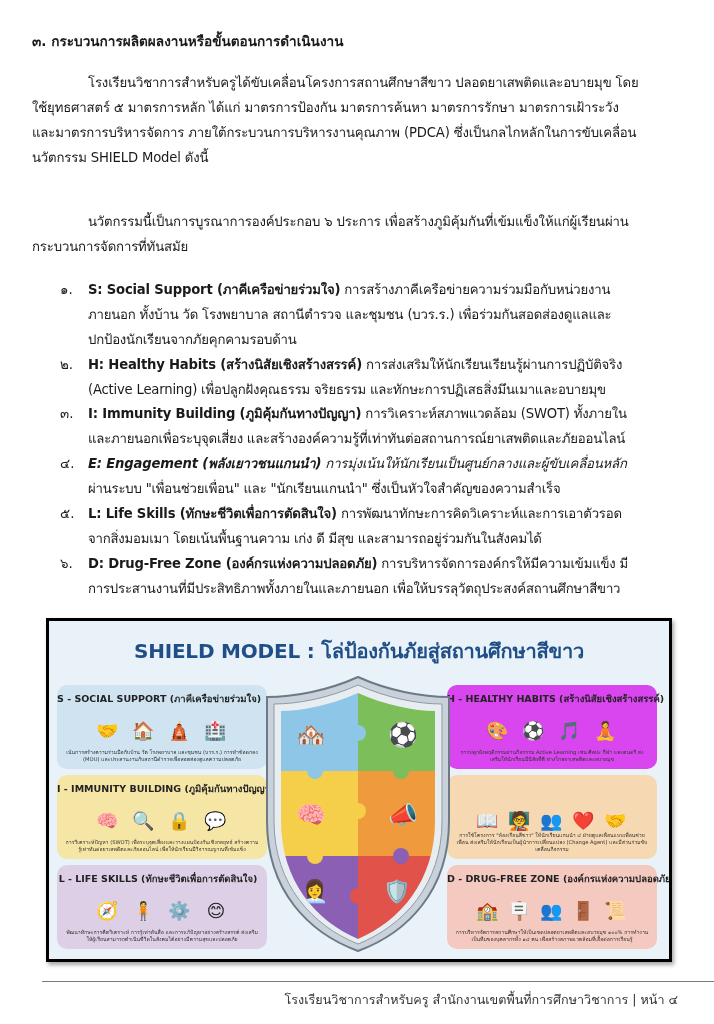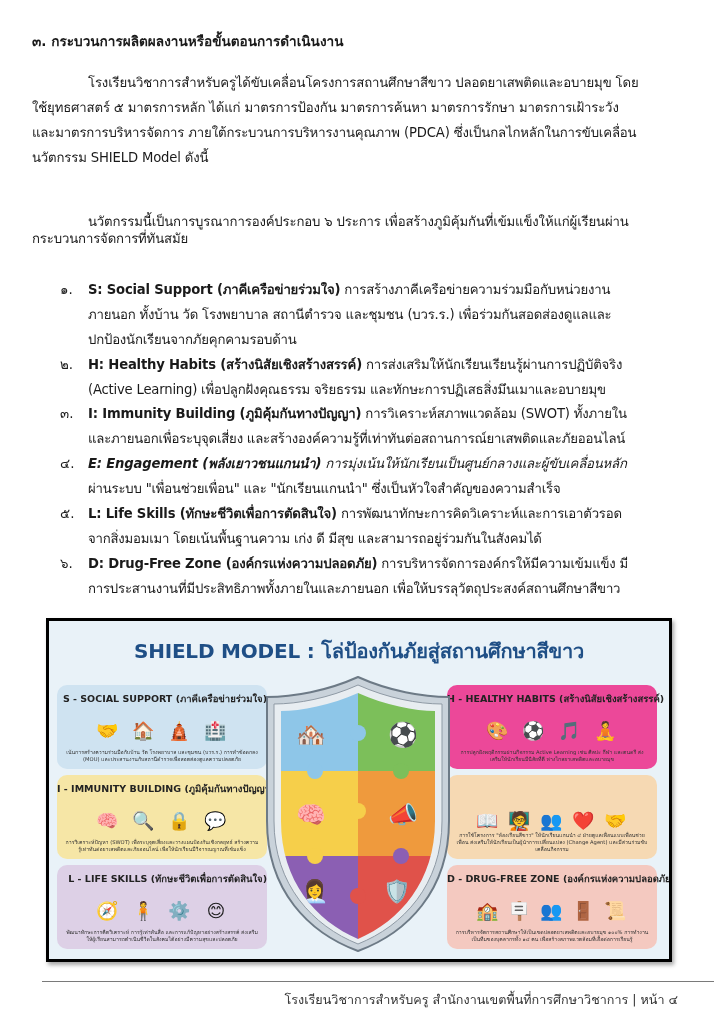--- a/index.html
+++ b/index.html
@@ -13,53 +13,53 @@
   .num { position:absolute; left:60px; font-size:13.4px; line-height:18px; }
   .li { left:88px; font-size:13.2px; letter-spacing:-0.2px; }
 
   
   .frame { position:absolute; left:46px; top:618px; width:620px; height:338px;
            border:3px solid #000; background:#e9f2f8; box-shadow:2px 3px 4px rgba(0,0,0,0.35);
            overflow:hidden; }
   .ig-title { position:absolute; left:0; right:0; top:14px; text-align:center;
               font-weight:bold; font-size:20px; color:#1f4f86; letter-spacing:-0.2px; }
   .card { position:absolute; border-radius:10px; }
-  .card .ct { position:absolute; left:0; right:0; top:6px; text-align:right;
+  .card .ct { position:absolute; left:0; right:8px; top:6px; text-align:center;
               font-size:9.5px; font-weight:bold; color:#222; white-space:nowrap; }
   .card .cd { position:absolute; left:8px; right:8px; bottom:6px; text-align:center;
               font-size:5.2px; line-height:7px; color:#333; }
   .icons { position:absolute; left:0; right:0; top:24px; height:36px; display:flex;
            justify-content:center; gap:8px; align-items:flex-end; }
   .ico { width:28px; height:30px; border-radius:6px; display:flex; align-items:center;
          justify-content:center; font-size:18px; }
   .c-s { left:8px; top:64px; width:210px; height:84px; background:#cfe3f1; }
   .c-i { left:8px; top:154px; width:210px; height:84px; background:#f6e6a6; }
   .c-l { left:8px; top:244px; width:210px; height:84px; background:#ddd0e6; }
-  .c-h { left:398px; top:64px; width:210px; height:84px; background:#ec4899; }
+  .c-h { left:398px; top:64px; width:210px; height:84px; background:#d946ef; }
   .c-e { left:398px; top:154px; width:210px; height:84px; background:#f6d9b3; }
   .c-d { left:398px; top:244px; width:210px; height:84px; background:#f4c9c0; }
   .shield { position:absolute; left:216px; top:50px; width:186px; height:282px; }
 
   .rule { position:absolute; left:42px; right:0; top:981px; height:1px; background:#7a7a7a; }
   .footer { position:absolute; right:36px; top:990px; font-size:12.6px; color:#333; white-space:nowrap; }
 </style>
 </head>
 <body>
 
 <div class="page">
 
   <div class="t h1">๓. กระบวนการผลิตผลงานหรือขั้นตอนการดำเนินงาน</div>
 
   <div class="t p" style="left:88px; top:74px;">โรงเรียนวิชาการสำหรับครูได้ขับเคลื่อนโครงการสถานศึกษาสีขาว ปลอดยาเสพติดและอบายมุข โดย</div>
   <div class="t p" style="top:99px;">ใช้ยุทธศาสตร์ ๕ มาตรการหลัก ได้แก่ มาตรการป้องกัน มาตรการค้นหา มาตรการรักษา มาตรการเฝ้าระวัง</div>
   <div class="t p" style="top:149px; font-weight:normal;">นวัตกรรม SHIELD Model ดังนี้</div>
   <div class="t p" style="top:124px;">และมาตรการบริหารจัดการ ภายใต้กระบวนการบริหารงานคุณภาพ (PDCA) ซึ่งเป็นกลไกหลักในการขับเคลื่อน</div>
 
   <div class="t p" style="left:88px; top:213px;">นวัตกรรมนี้เป็นการบูรณาการองค์ประกอบ ๖ ประการ เพื่อสร้างภูมิคุ้มกันที่เข้มแข็งให้แก่ผู้เรียนผ่าน</div>
-  <div class="t p" style="top:230px;">กระบวนการจัดการที่ทันสมัย</div>
+  <div class="t p" style="top:238px;">กระบวนการจัดการที่ทันสมัย</div>
 
   <div>
     <span class="num" style="top:281px;">๑.</span>
     <div class="t li" style="top:281px;"><span class="b">S: Social Support (ภาคีเครือข่ายร่วมใจ)</span><span> การสร้างภาคีเครือข่ายความร่วมมือกับหน่วยงาน</span></div>
     <div class="t li" style="top:306px;">ภายนอก ทั้งบ้าน วัด โรงพยาบาล สถานีตำรวจ และชุมชน (บวร.ร.) เพื่อร่วมกันสอดส่องดูแลและ</div>
     <div class="t li" style="top:331px;">ปกป้องนักเรียนจากภัยคุกคามรอบด้าน</div>
   </div>
 
   <div>
     <span class="num" style="top:356px;">๒.</span>

